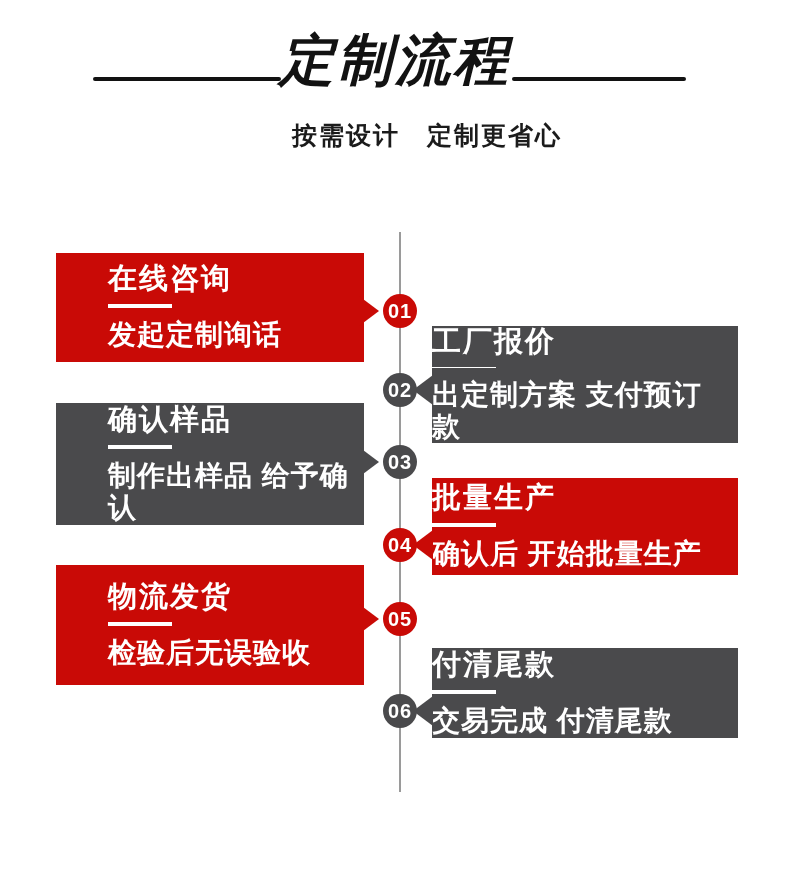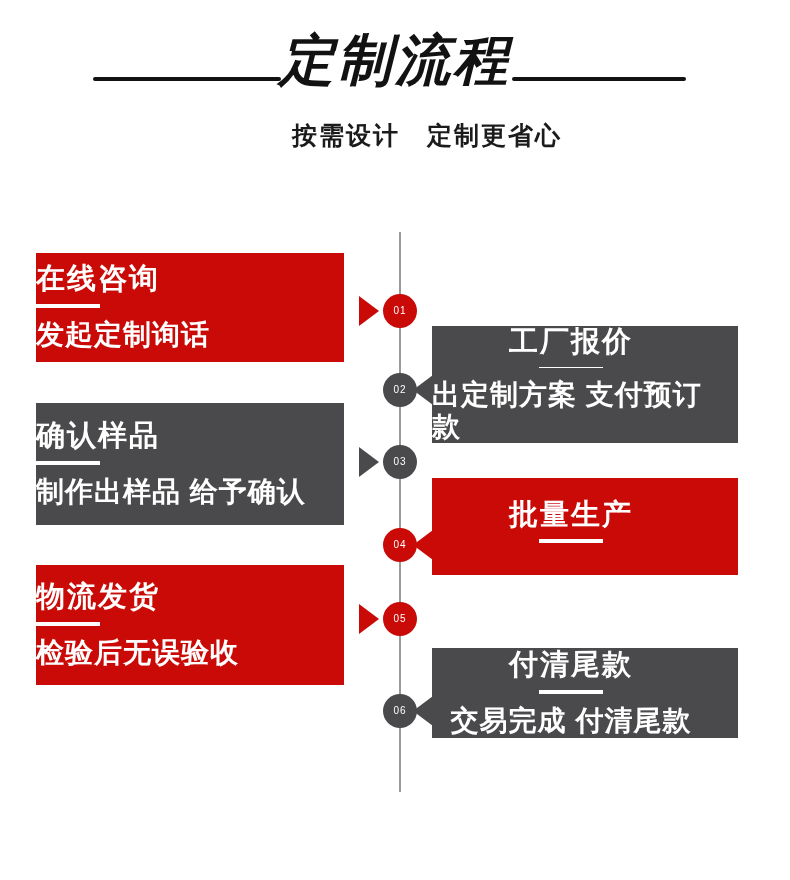--- a/index.html
+++ b/index.html
@@ -24,38 +24,38 @@
     letter-spacing:2px;color:#1b1b1b;white-space:pre;margin-left:32px;
   }
   
   .vline{position:absolute;left:399px;top:232px;width:2px;height:560px;
     background:var(--timeline);z-index:1;}
   
   .step-card{
     position:absolute;display:flex;flex-direction:column;justify-content:center;
     z-index:2;color:#ffffff;
   }
-  .step.left  .step-card{left:36px;width:308px;align-items:flex-start;}
-  .step.right .step-card{left:432px;width:306px;align-items:center;padding-right:28px;}
+  .step.left  .step-card{left:56px;width:308px;align-items:flex-start;padding-left:52px;}
+  .step.right .step-card{left:432px;width:306px;align-items:flex-start;padding-right:28px;}
   .step.red  .step-card{background:var(--red);}
   .step.dark .step-card{background:var(--dark);}
   .step-title{font-size:29px;font-weight:bold;letter-spacing:2px;line-height:1.1;}
   .step-underline{width:64px;height:4px;background:#ffffff;margin:9px 0 11px;}
   .step-desc{font-size:28px;font-weight:bold;letter-spacing:1px;line-height:1.15;}
   .step-arrow{position:absolute;width:0;height:0;z-index:2;
     border-top:15px solid transparent;border-bottom:15px solid transparent;}
   .step.left  .step-arrow{left:359px;border-left-width:20px;border-left-style:solid;}
   .step.right .step-arrow{left:413px;border-right-width:20px;border-right-style:solid;}
   .step.red.left   .step-arrow{border-left-color:var(--red);}
   .step.dark.left  .step-arrow{border-left-color:var(--dark);}
   .step.red.right  .step-arrow{border-right-color:var(--red);}
   .step.dark.right .step-arrow{border-right-color:var(--dark);}
   .step-badge{
     position:absolute;left:383px;width:34px;height:34px;border-radius:50%;
-    z-index:3;color:#ffffff;font-size:10px;font-weight:normal;
+    z-index:3;color:#ffffff;font-size:20px;font-weight:bold;
     line-height:34px;text-align:center;letter-spacing:1px;
   }
   .step.red  .step-badge{background:var(--red);}
   .step.dark .step-badge{background:var(--dark);}
 </style>
 </head>
 <body>
 
 <div class="canvas">
   <div class="hline hline-left"></div>
@@ -88,20 +88,21 @@
       <div class="step-underline"></div>
       <div class="step-desc">制作出样品 给予确认</div>
     </div>
     <div class="step-arrow" style="top: 447px;"></div>
     <div class="step-badge" style="top: 445px;">03</div>
   </div>
       <div class="step right red">
     <div class="step-card" style="top: 478px; height: 97px;">
       <div class="step-title">批量生产</div>
       <div class="step-underline"></div>
+      <div class="step-desc">确认后 开始批量生产</div>
     </div>
     <div class="step-arrow" style="top: 530px;"></div>
     <div class="step-badge" style="top: 528px;">04</div>
   </div>
       <div class="step left red">
     <div class="step-card" style="top: 565px; height: 120px;">
       <div class="step-title">物流发货</div>
       <div class="step-underline"></div>
       <div class="step-desc">检验后无误验收</div>
     </div>

